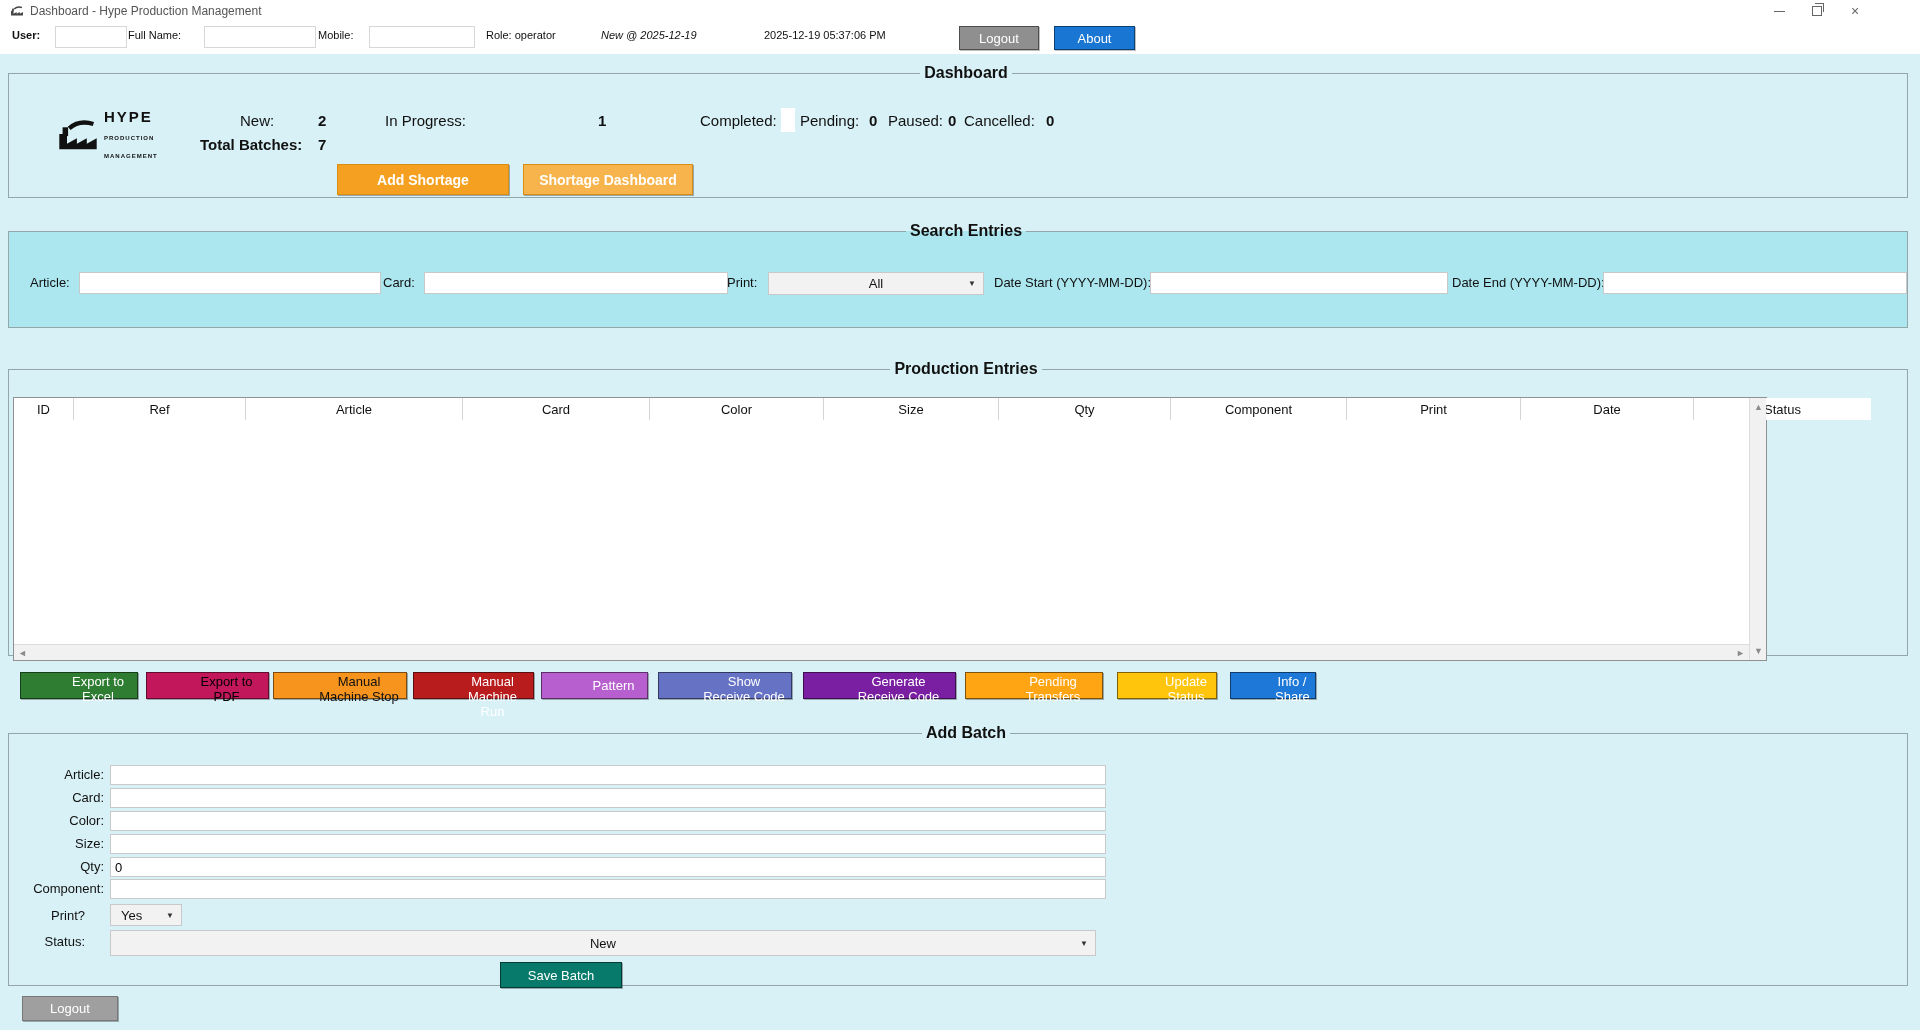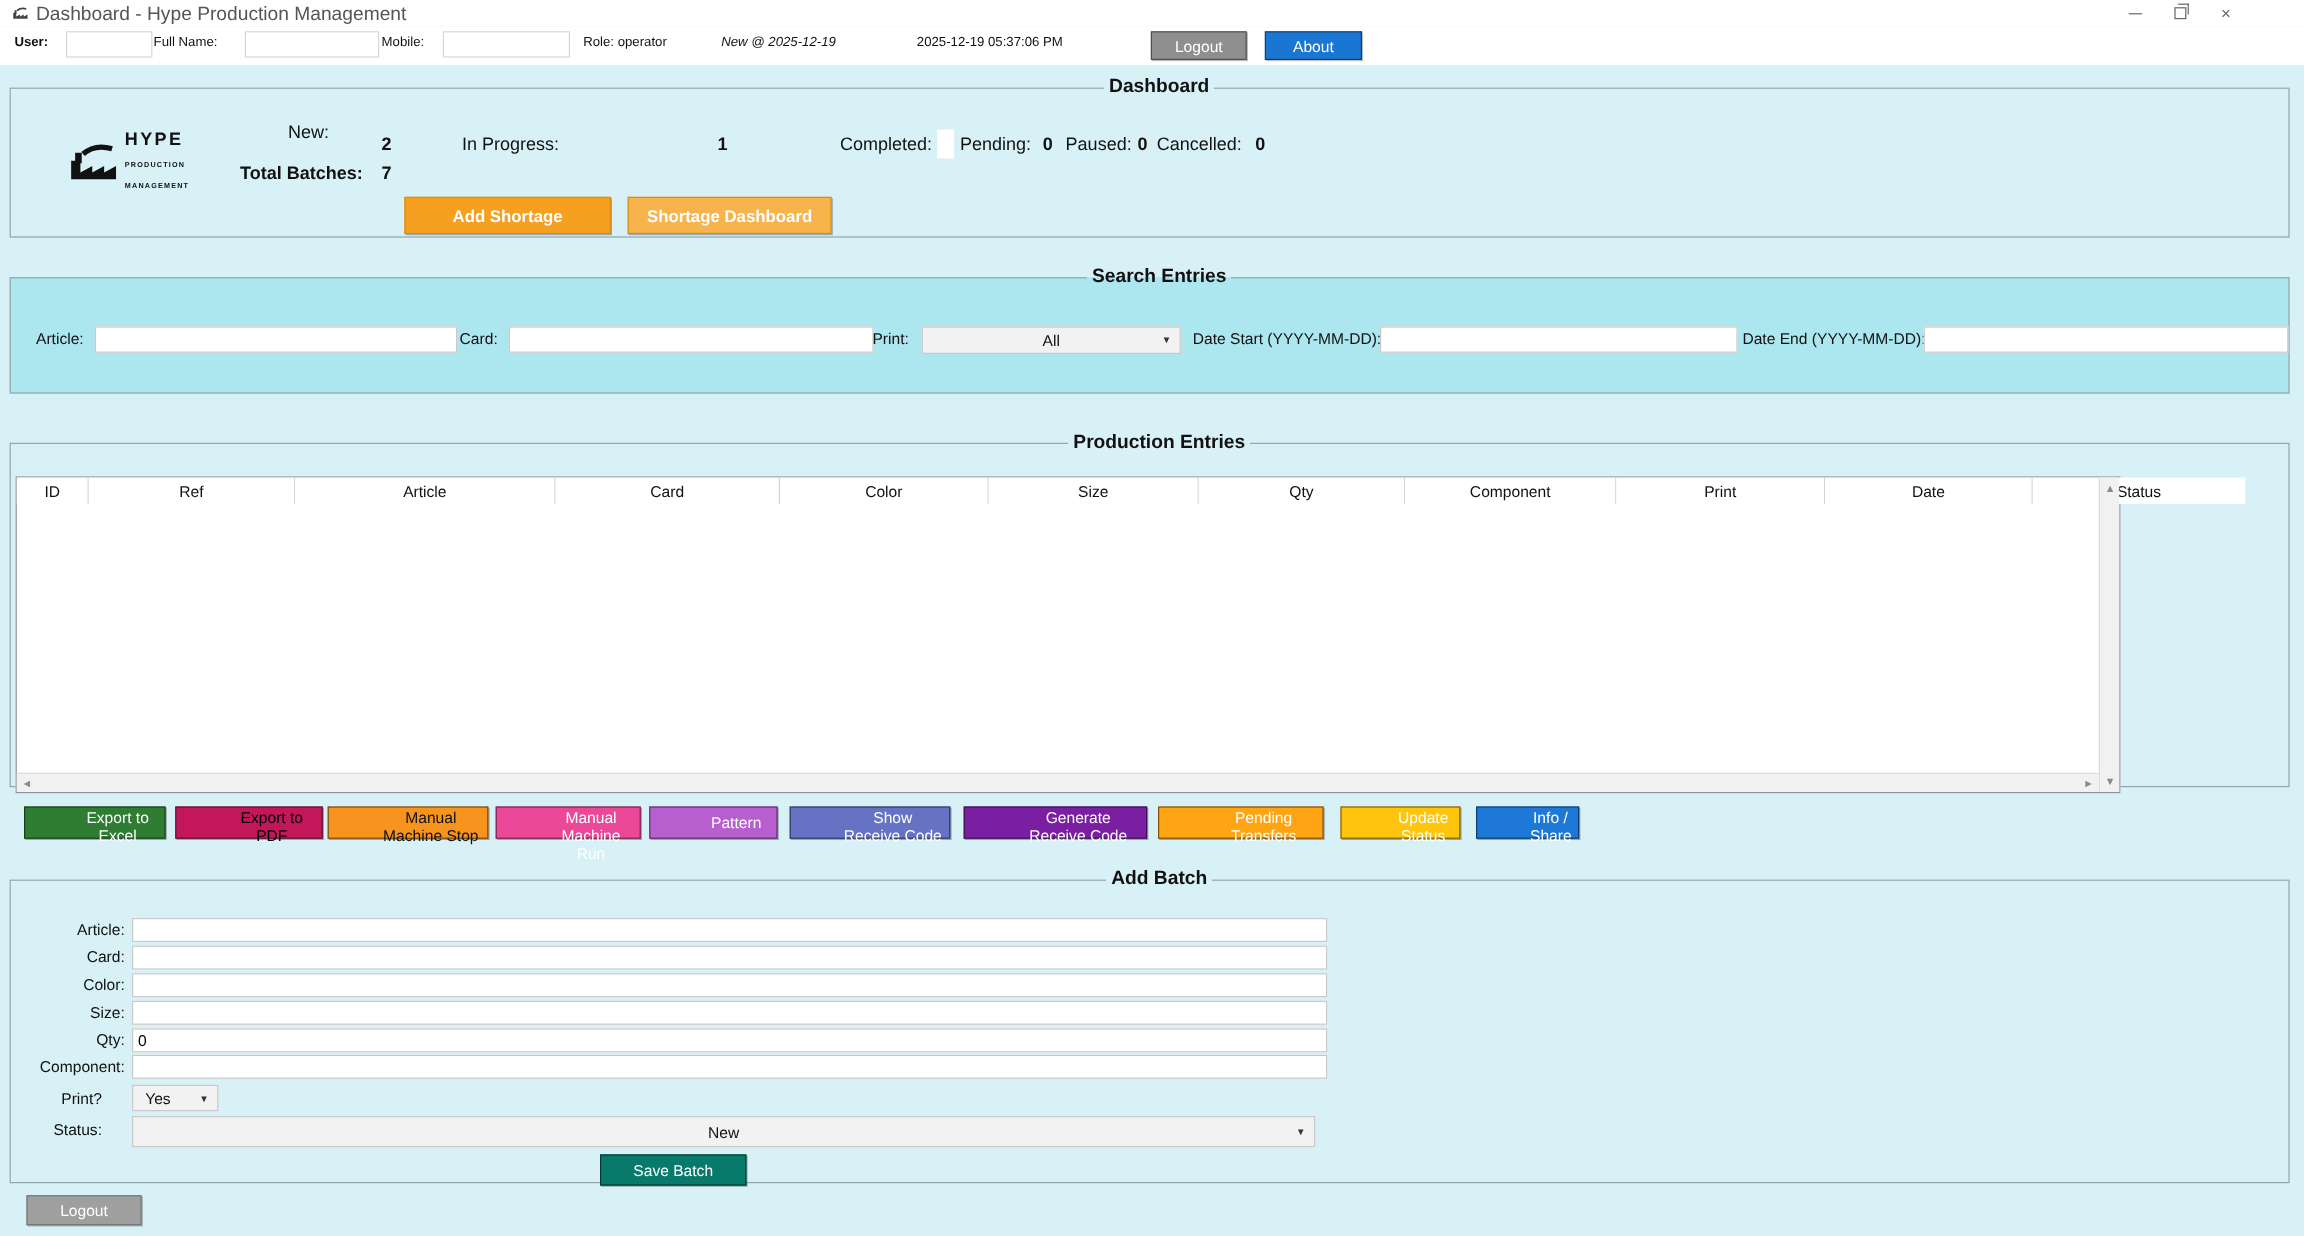--- a/index.html
+++ b/index.html
@@ -1,21 +1,21 @@
 <!DOCTYPE html>
 <html style="--page-bg: #d8f1f6; --search-bg: #ace7f0; --teal: #077a6b;"><head>
 <meta charset="utf-8">
 <style>
   html,body{margin:0;padding:0;}
   #app{position:relative;width:1920px;height:1030px;overflow:hidden;
        font-family:"Liberation Sans",sans-serif;background:var(--page-bg,#d8f1f6);
        -webkit-font-smoothing:antialiased;}
   
   .titlebar{position:absolute;left:0;top:0;width:1920px;height:22px;background:#ffffff;}
-  .title-text{position:absolute;left:30px;top:4px;font-size:16px;color:#555;}
+  .title-text{position:absolute;left:30px;top:4px;font-size:12px;color:#555;}
   .app-icon{position:absolute;left:10px;top:5px;width:14px;height:12px;}
   .winbtn{position:absolute;top:0;width:34px;height:22px;display:flex;align-items:center;justify-content:center;cursor:pointer;color:#666;}
   .ic-min{width:11px;height:0;border-top:1px solid #666;display:block;}
   .ic-restore{width:8px;height:8px;border:1px solid #666;position:relative;background:#fff;}
   .ic-restore::before{content:"";position:absolute;left:2px;top:-4px;width:8px;height:8px;border:1px solid #666;border-left:none;border-bottom:none;}
   .ic-close{font-size:14px;line-height:1;color:#666;}
   .topbar{position:absolute;left:0;top:22px;width:1920px;height:32px;background:#ffffff;}
   .topbar .lbl{position:absolute;top:7px;font-size:11px;color:#111;}
   .topbar input{position:absolute;top:4px;height:20px;border:1px solid #d7d7d7;background:#fff;font:13px "Liberation Sans",sans-serif;padding:0 4px;outline:none;}
   .tb-btn{position:absolute;top:4px;height:24px;border:1px solid rgba(0,0,0,.45);color:#fff;
@@ -108,21 +108,21 @@
         <rect fill="#111" x="6" y="8" width="5" height="8"></rect>
         <path fill="none" stroke="#111" stroke-width="4" d="M12 9 q9 -8 22 -4"></path>
       </svg>
       <span class="logo-text">
         <span class="nm">HYPE</span><br>
         <span class="sub">PRODUCTION</span><br>
         <span class="sub">MANAGEMENT</span>
       </span>
     </div>
 
-    <span class="stat" style="left:231px;top:20px;">New:</span>
+    <span class="stat" style="left:231px;top:30px;">New:</span>
     <b class="stat" style="left:309px;top:30px;">2</b>
     <span class="stat" style="left:376px;top:30px;">In Progress:</span>
     <b class="stat" style="left:589px;top:30px;">1</b>
     <span class="stat" style="left:691px;top:30px;">Completed:</span>
     <span class="redact" style="left:772px;top:26px;"></span>
     <span class="stat" style="left:791px;top:30px;">Pending:</span>
     <b class="stat" style="left:860px;top:30px;">0</b>
     <span class="stat" style="left:879px;top:30px;">Paused:</span>
     <b class="stat" style="left:939px;top:30px;">0</b>
     <span class="stat" style="left:955px;top:30px;">Cancelled:</span>
@@ -176,21 +176,21 @@
         <span class="sarrow" style="left:4px;top:4px;">◄</span>
         <span class="sarrow" style="right:4px;top:4px;">►</span>
       </div>
     </div>
   </fieldset>
 
   <div style="position:absolute;left:0;top:672px;width:1920px;height:27px;">
       <button class="action-btn" style="left: 20px; width: 118px; background: rgb(46, 125, 50); color: rgb(255, 255, 255);">Export to Excel</button>
       <button class="action-btn" style="left: 146px; width: 123px; background: rgb(194, 24, 91); color: #000000;">Export to PDF</button>
       <button class="action-btn" style="left: 273px; width: 134px; background: rgb(247, 148, 30); color: rgb(17, 17, 17);">Manual Machine Stop</button>
-      <button class="action-btn" style="left: 413px; width: 121px; background: #ec4899; color: rgb(255, 255, 255);">Manual Machine Run</button>
+      <button class="action-btn" style="left: 413px; width: 121px; background: #b91c1c; color: rgb(255, 255, 255);">Manual Machine Run</button>
       <button class="action-btn" style="left: 541px; width: 107px; background: rgb(184, 95, 208); color: rgb(255, 255, 255);">Pattern</button>
       <button class="action-btn" style="left: 658px; width: 134px; background: rgb(102, 114, 196); color: rgb(255, 255, 255);">Show Receive Code</button>
       <button class="action-btn" style="left: 803px; width: 153px; background: rgb(123, 31, 162); color: rgb(255, 255, 255);">Generate Receive Code</button>
       <button class="action-btn" style="left: 965px; width: 138px; background: rgb(255, 164, 19); color: rgb(255, 255, 255);">Pending Transfers</button>
       <button class="action-btn" style="left: 1117px; width: 100px; background: rgb(254, 197, 12); color: rgb(255, 255, 255);">Update Status</button>
       <button class="action-btn" style="left: 1230px; width: 86px; background: rgb(30, 120, 215); color: rgb(255, 255, 255);">Info / Share</button>
     </div>
 
   <fieldset style="left:8px;top:724px;width:1898px;height:260px;">
     <legend>Add Batch</legend>

